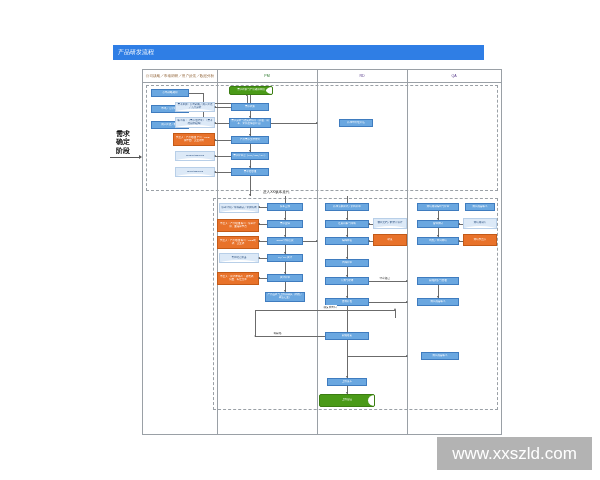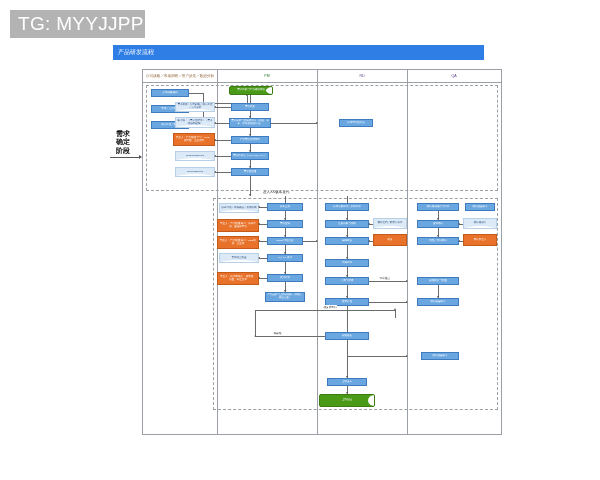--- a/index.html
+++ b/index.html
@@ -105,21 +105,21 @@
   .phase-cap .sub{font-size:2.6px;line-height:1.35;color:#333;margin-top:2px;}
   .phase-arrow-line{position:absolute;height:.7px;background:#555;}
   .phase-arrow-head{position:absolute;width:0;height:0;
     border-top:2px solid transparent;border-bottom:2px solid transparent;border-left:3px solid #555;}
 </style>
 </head>
 <body>
 
 <div id="stage">
 
-  <div class="tg-tag">TG: MYYJJPP</div>
+  <div class="wm-tag">www.xxszld.com</div>
 
   <div class="title-bar">
     <div class="t">产品研发流程</div>
   </div>
 
   <div class="phase-cap" style="left:103px;top:130px;width:40px;">
     <div class="big">需求</div>
     <div class="big">确定</div>
     <div class="big">阶段</div>
   </div>

